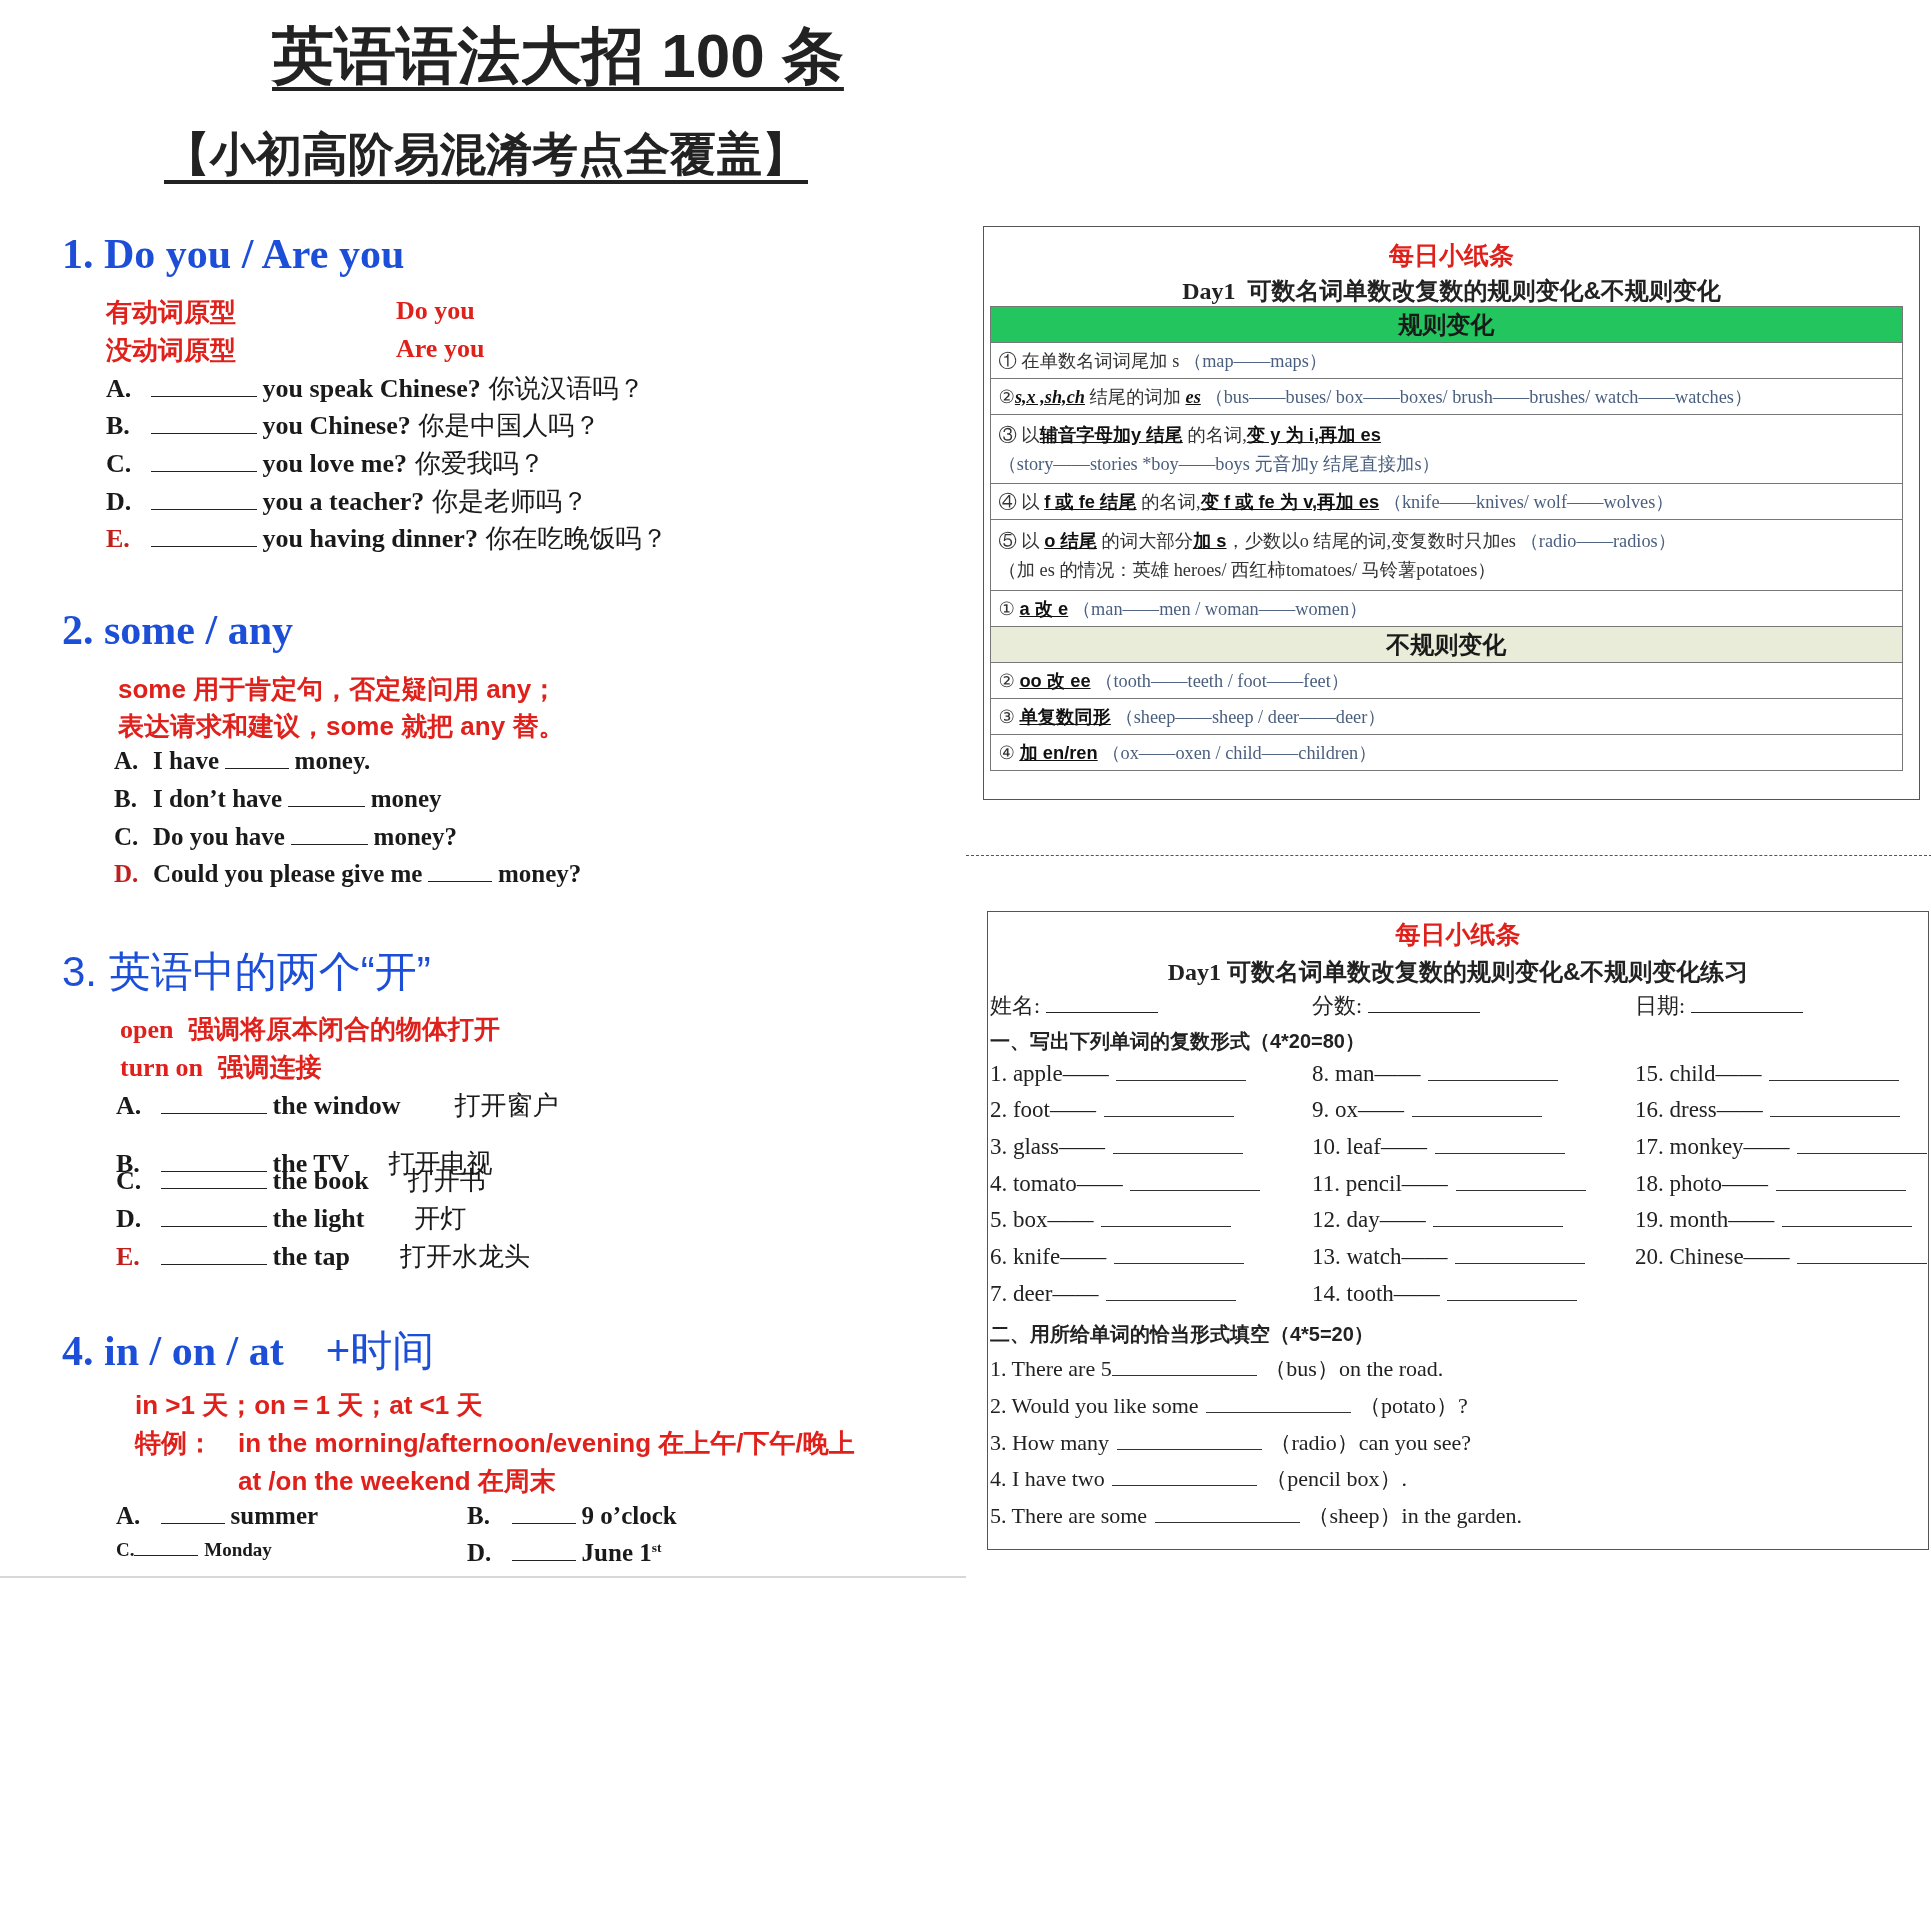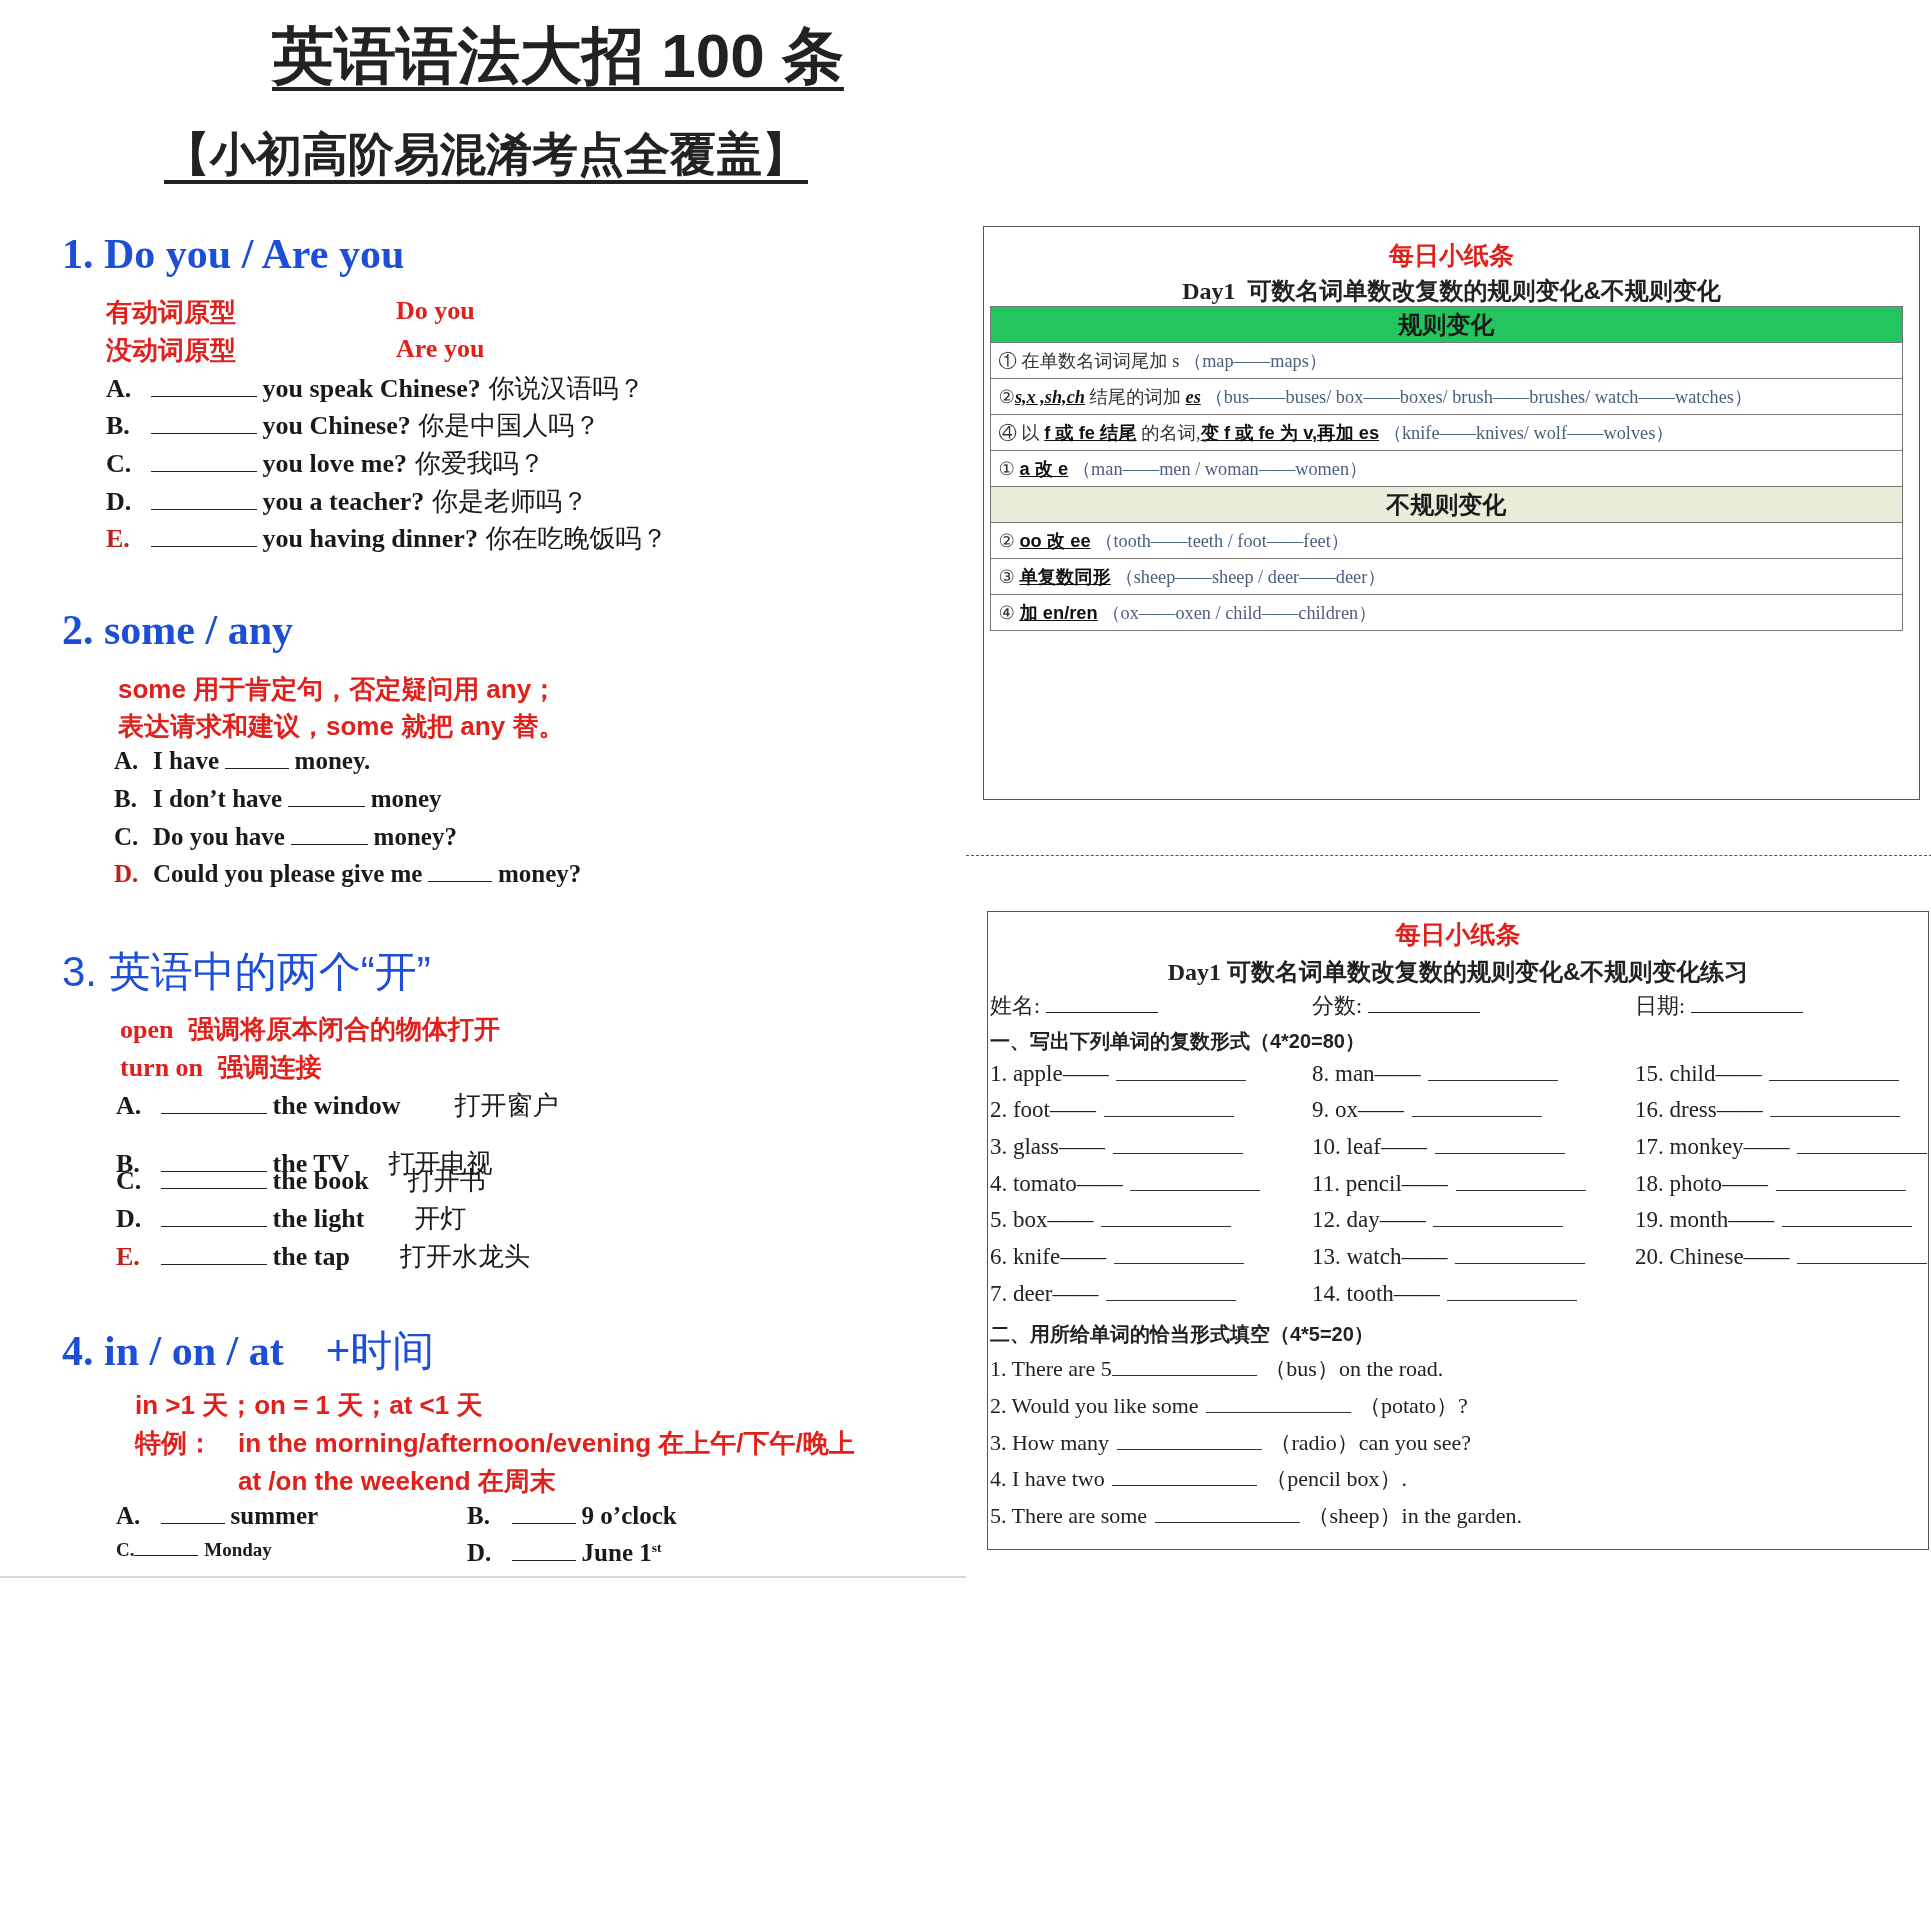--- a/index.html
+++ b/index.html
@@ -99,21 +99,27 @@
         <tr>
           <td class="head blue-bg">规则变化</td>
         </tr>
     <tr>
           <td><span>①</span> <span>在单数名词词尾加 s</span> <span class="ex">（map——maps）</span></td>
         </tr>
     <tr>
           <td><span>②</span><span class="emi">s,x ,sh,ch</span> <span>结尾的词加</span> <span class="emi">es</span> <span class="ex">（bus——buses/ box——boxes/ brush——brushes/ watch——watches）</span></td>
         </tr>
     <tr>
+          <td style="height:68px;"><span>③</span> <span>以</span><span class="em">辅音字母加y 结尾</span> <span>的名词,</span><span class="em">变 y 为 i,再加 es</span><span class="cell-line2 ex">（story——stories *boy——boys 元音加y 结尾直接加s）</span></td>
+        </tr>
+    <tr>
           <td><span>④</span> <span>以</span> <span class="em">f 或 fe 结尾</span> <span>的名词,</span><span class="em">变 f 或 fe 为 v,再加 es</span> <span class="ex">（knife——knives/ wolf——wolves）</span></td>
+        </tr>
+    <tr>
+          <td style="height:70px;"><span>⑤</span> <span>以</span> <span class="em">o 结尾</span> <span>的词大部分</span><span class="em">加 s</span><span>，少数以o 结尾的词,变复数时只加es</span> <span class="ex">（radio——radios）</span><span class="cell-line2">（加 es 的情况：英雄 heroes/  西红柿tomatoes/  马铃薯potatoes）</span></td>
         </tr>
     <tr>
           <td><span>①</span> <span class="em">a 改 e</span> <span class="ex">（man——men / woman——women）</span></td>
         </tr>
     <tr>
           <td class="head green-bg">不规则变化</td>
         </tr>
     <tr>
           <td><span>②</span> <span class="em">oo 改 ee</span> <span class="ex">（tooth——teeth / foot——feet）</span></td>
         </tr>

